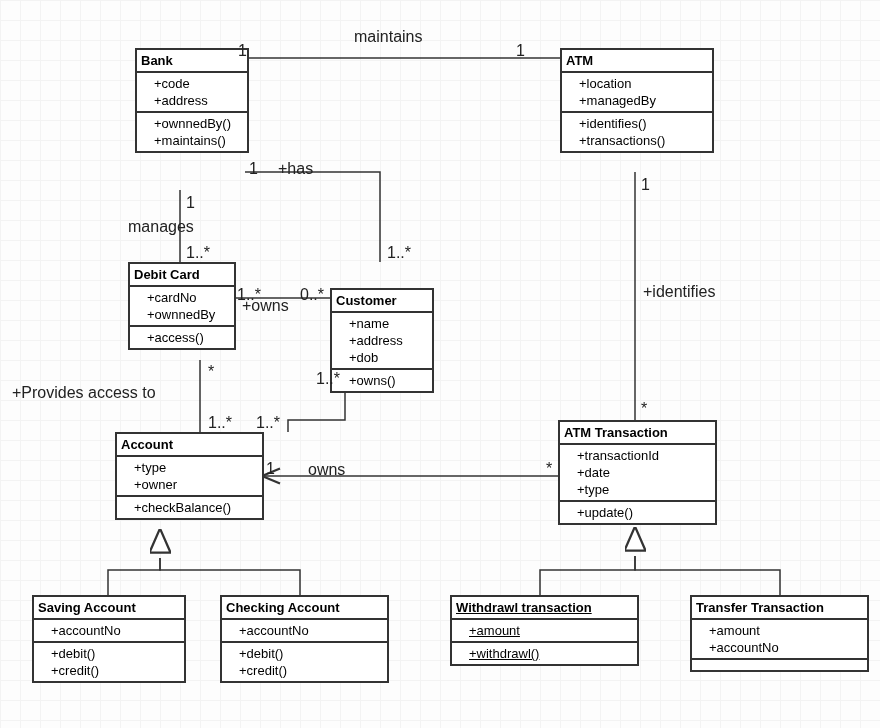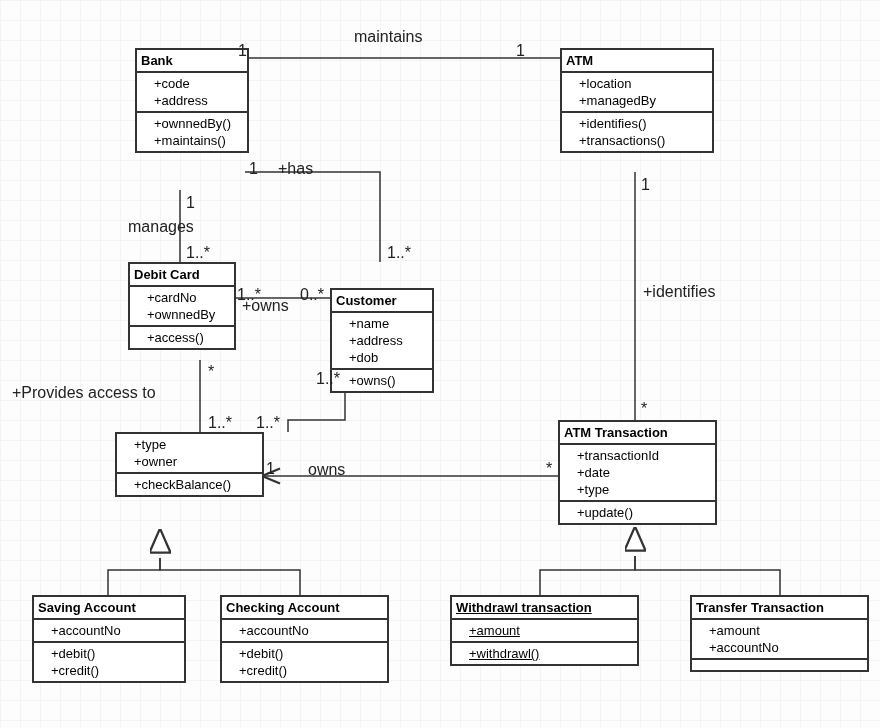--- a/index.html
+++ b/index.html
@@ -97,20 +97,21 @@
       <div class="row">+name</div>
       <div class="row">+address</div>
       <div class="row">+dob</div>
     </div>
     <div class="sec">
       <div class="row">+owns()</div>
     </div>
   </div>
 
   <div class="class-box" style="left:115px;top:432px;width:145px;">
+    <div class="title">Account</div>
     <div class="sec">
       <div class="row">+type</div>
       <div class="row">+owner</div>
     </div>
     <div class="sec">
       <div class="row">+checkBalance()</div>
     </div>
   </div>
 
   <div class="class-box" style="left:558px;top:420px;width:155px;">

